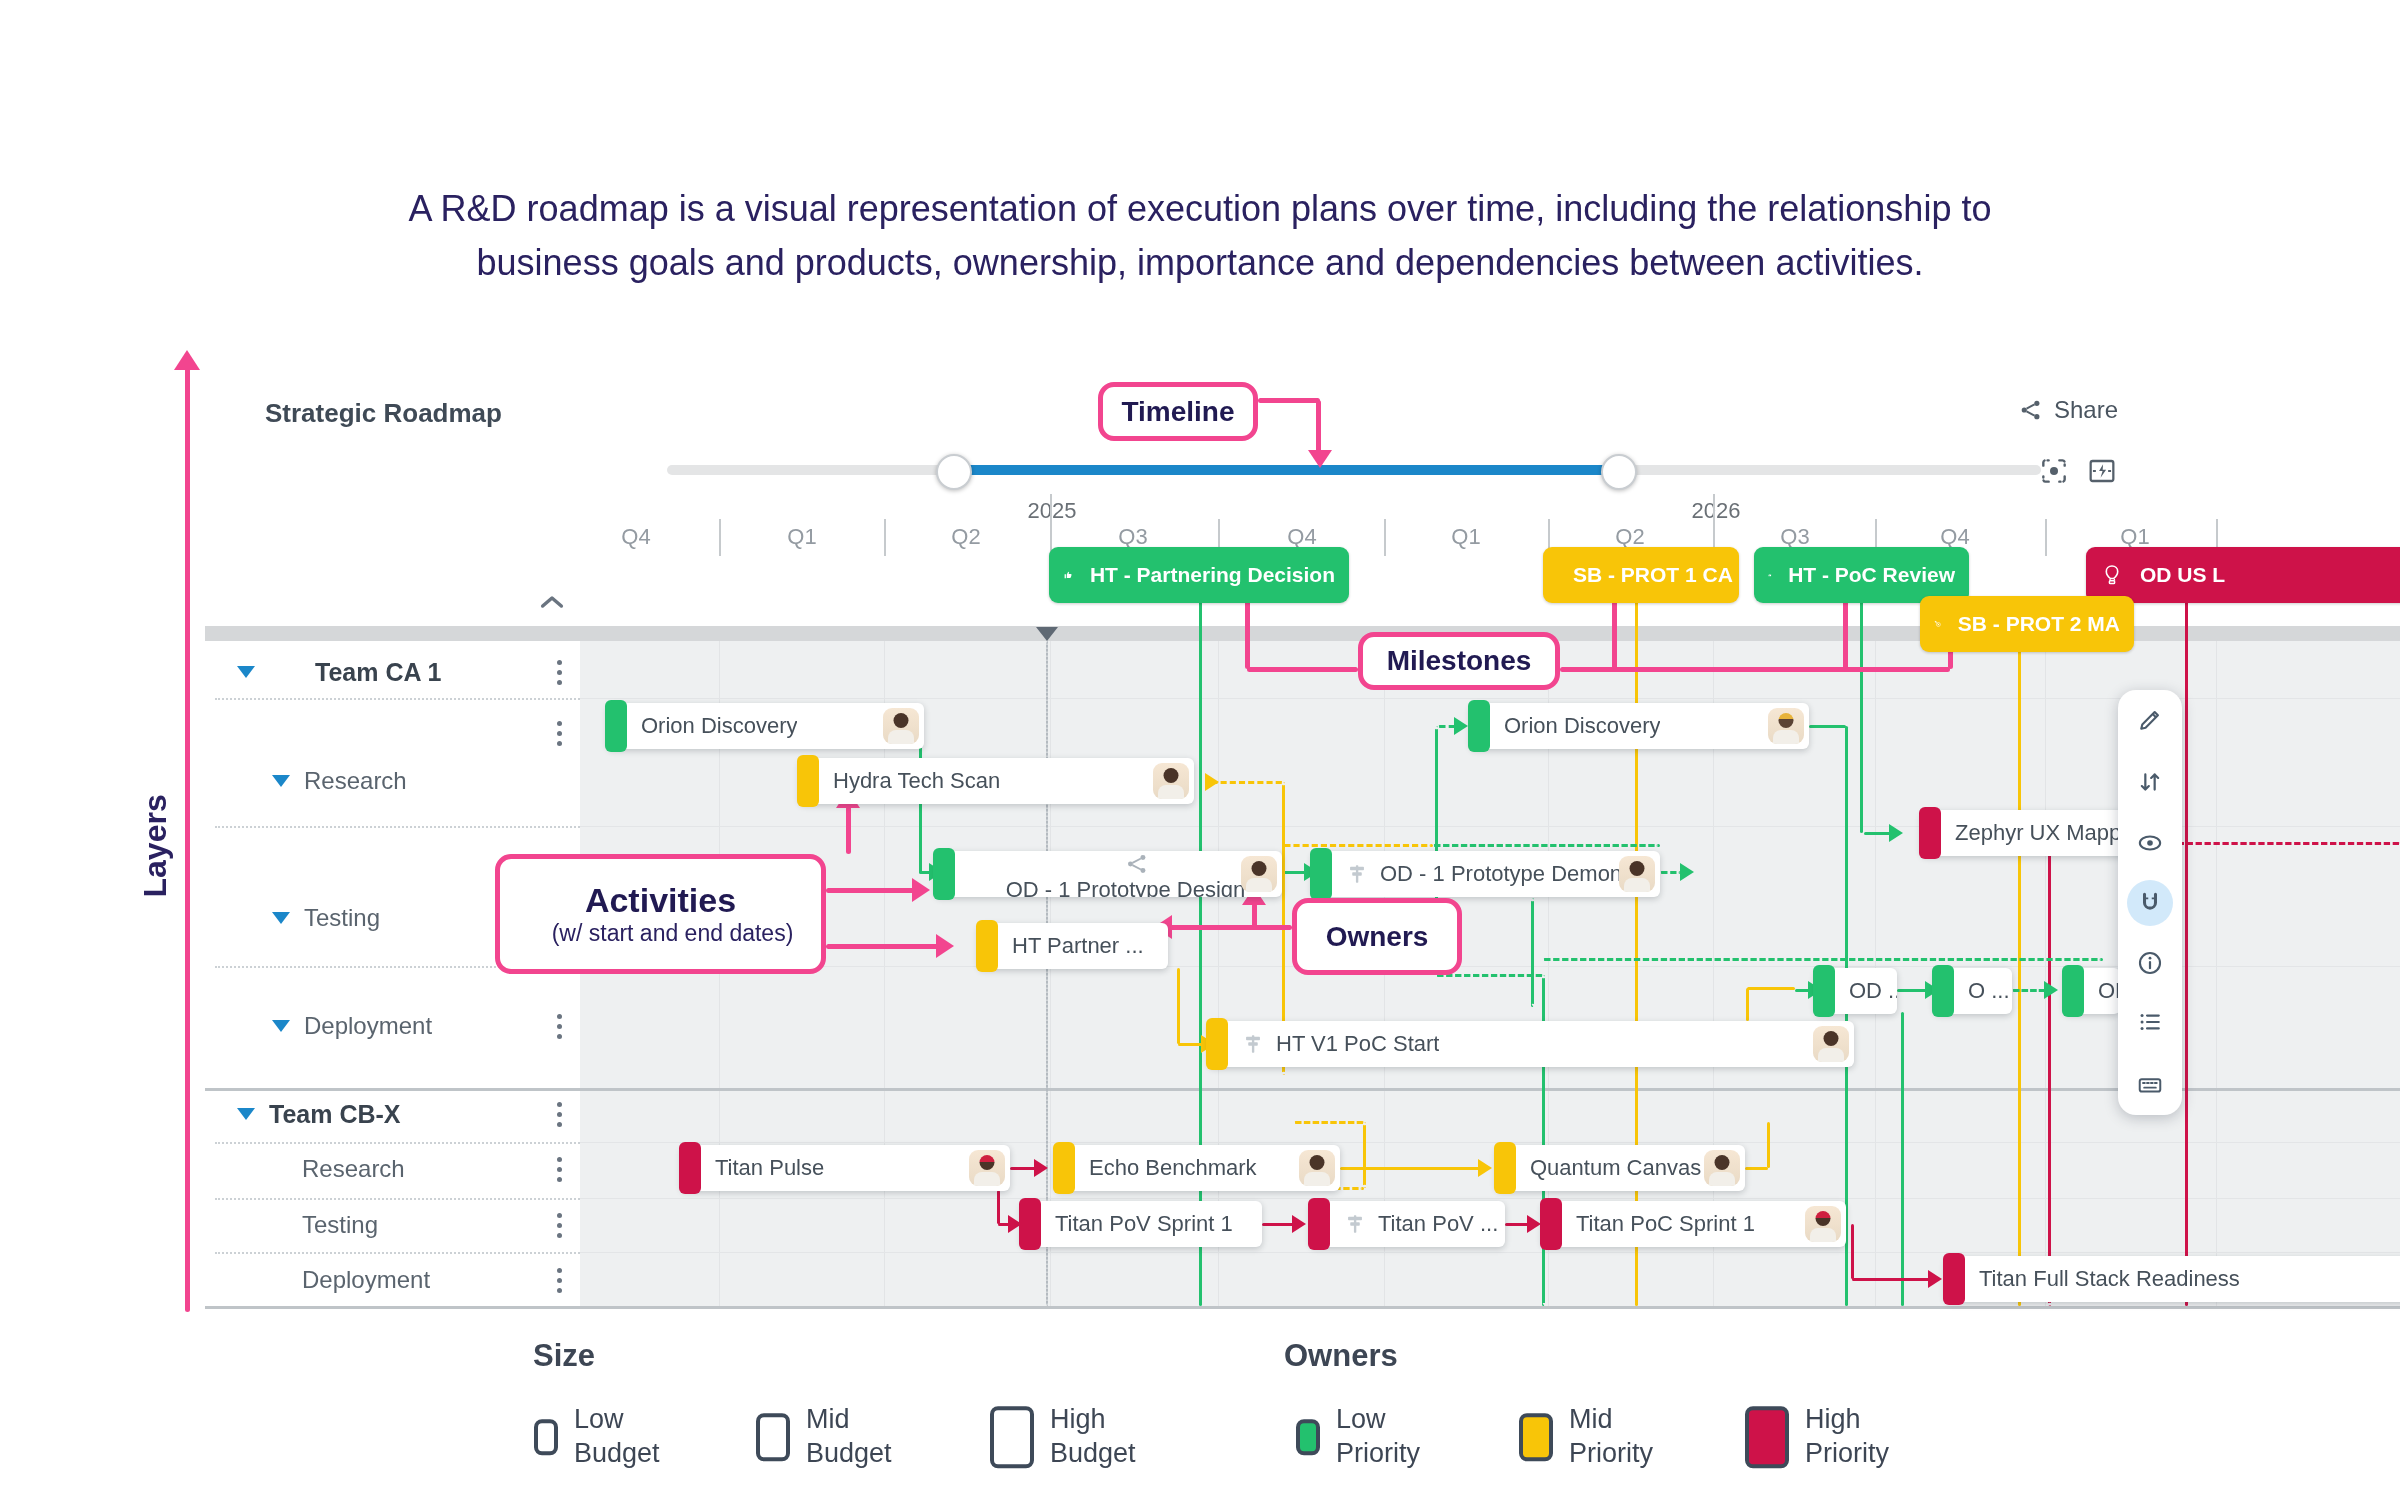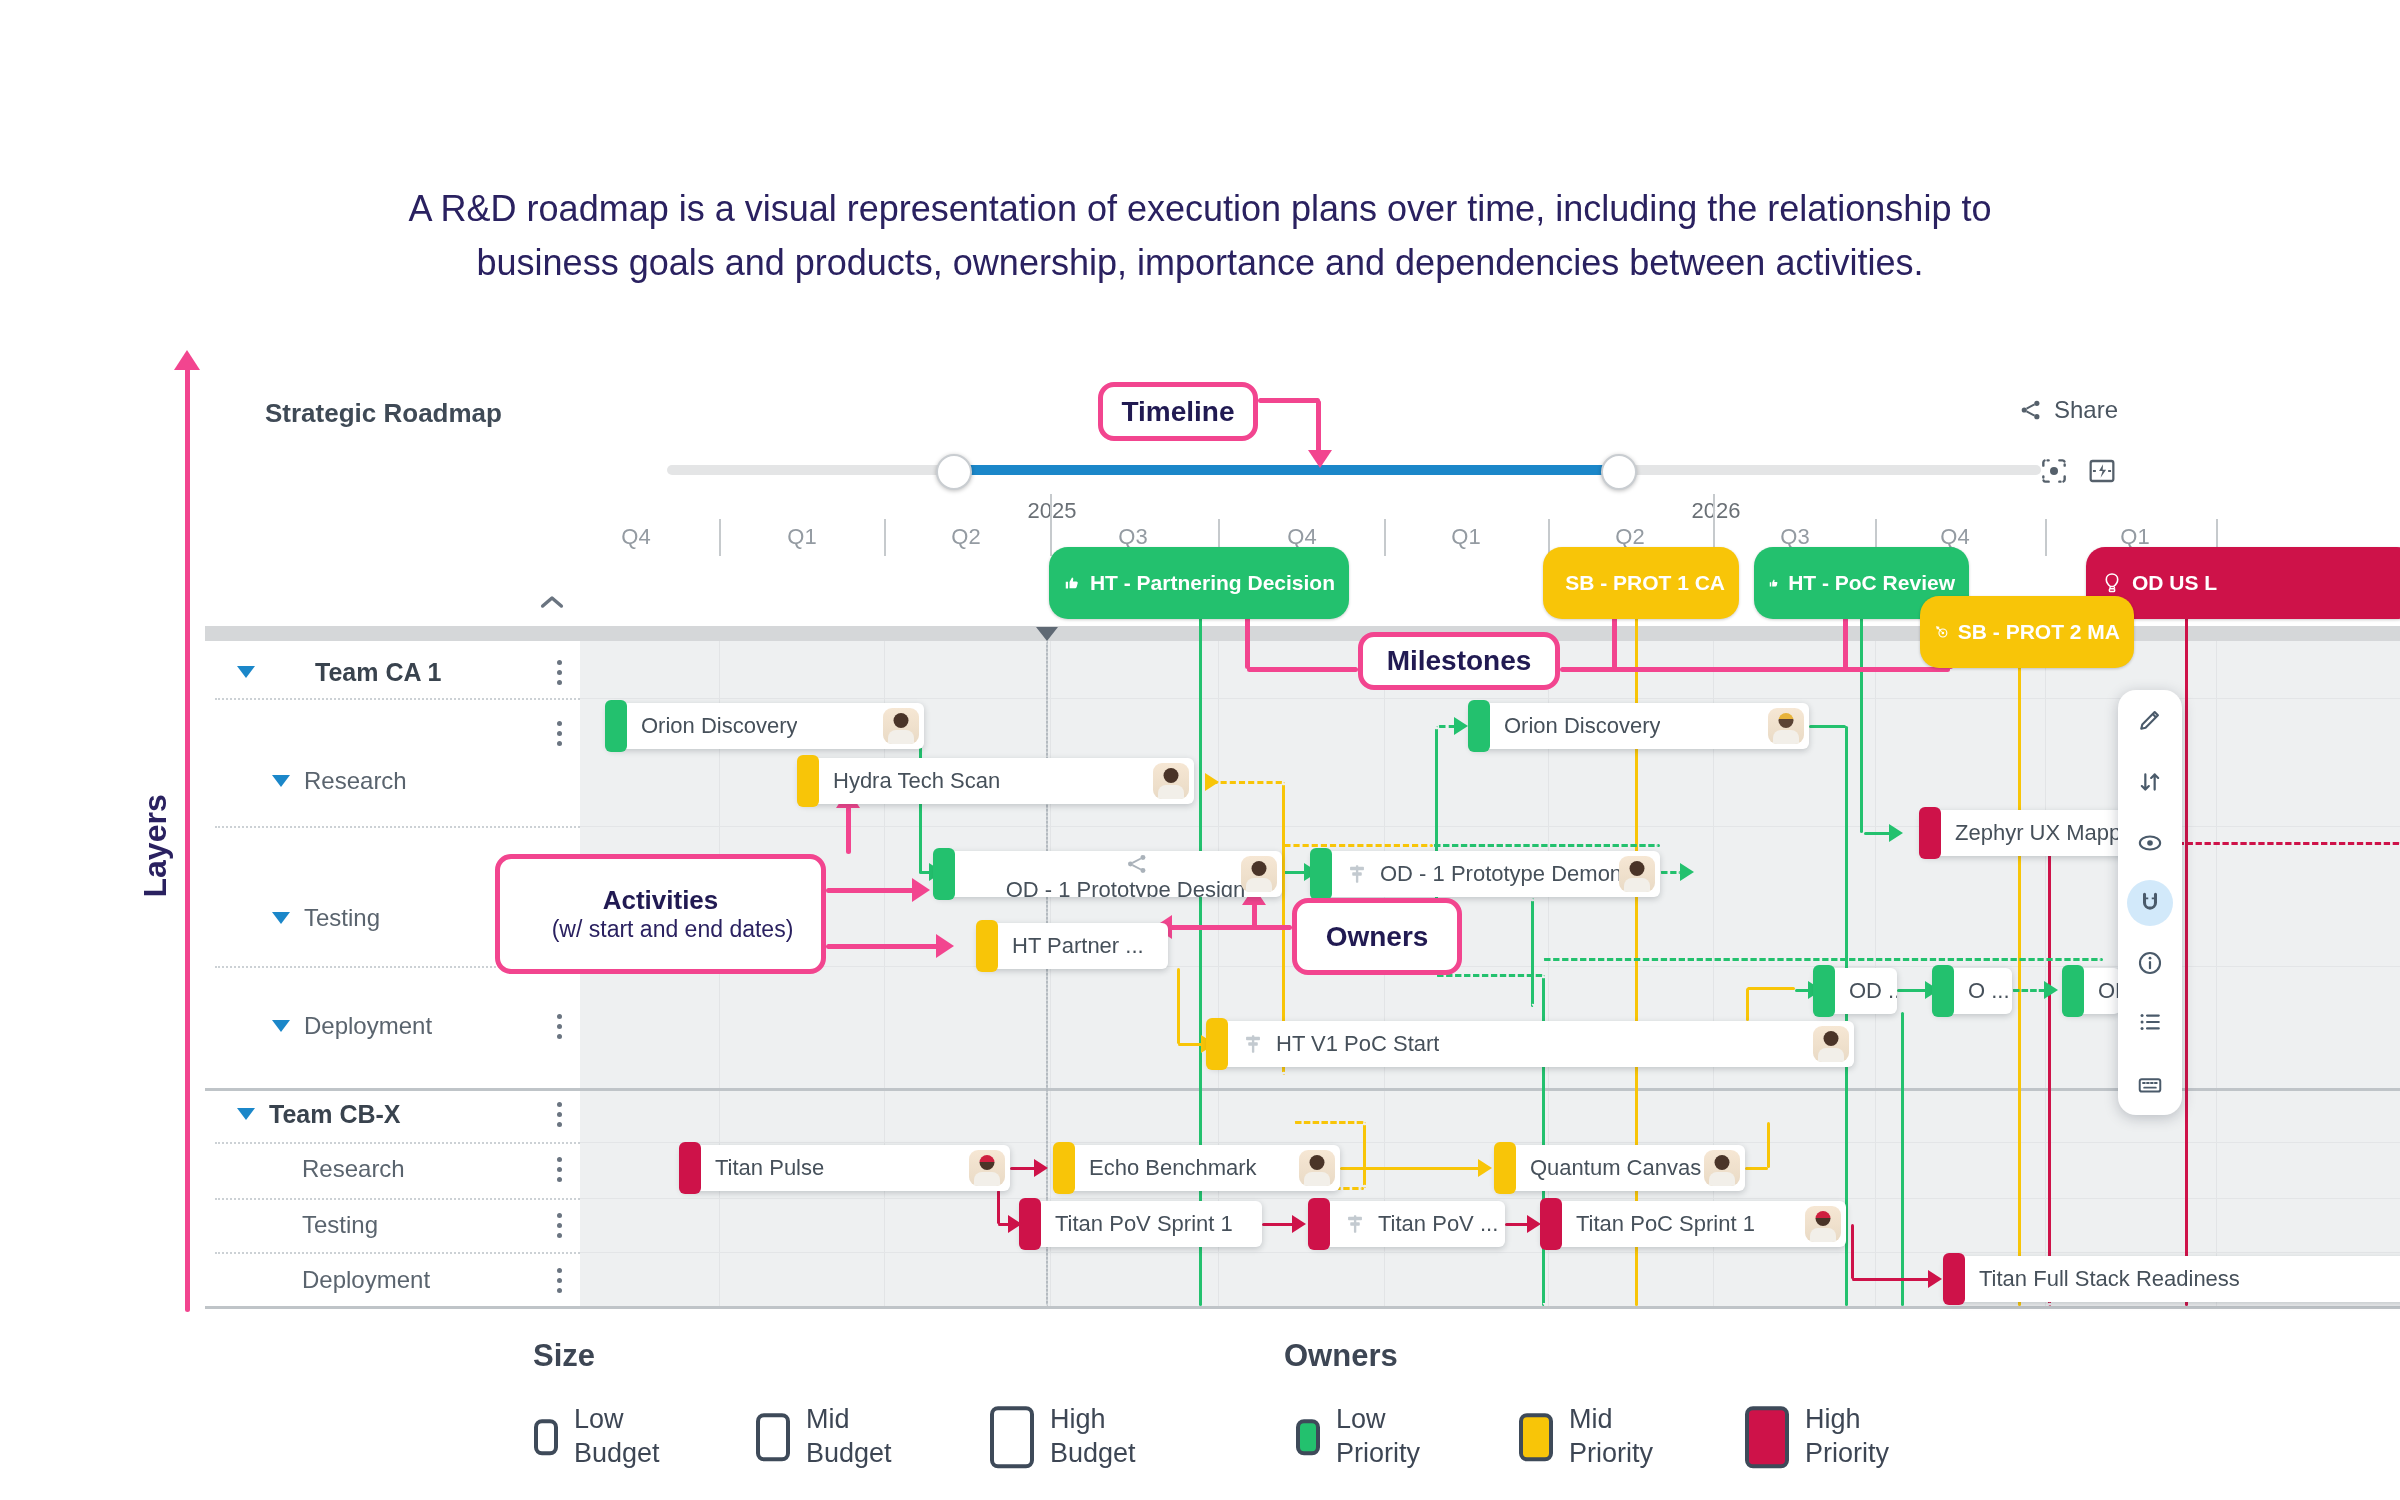--- a/index.html
+++ b/index.html
@@ -19,21 +19,21 @@
   .share{display:flex;align-items:center;gap:10px;color:#4a5560;font-size:24px;cursor:pointer;}
   .view-icon{width:32px;height:32px;color:#55606b;cursor:pointer;}
   .slider-track{height:10px;border-radius:5px;background:#e4e5e6;}
   .slider-active{height:10px;border-radius:5px;background:#1b87c9;}
   .slider-handle{width:32px;height:32px;border-radius:50%;background:#fff;border:2px solid #c9cdd1;
                  box-shadow:0 1px 4px rgba(0,0,0,.25);}
   .q-label{font-size:22px;color:#949ba2;transform:translateX(-50%);}
   .y-label{font-size:22px;color:#6a7076;transform:translateX(-50%);}
   .tick{width:2px;background:#c6cacd;}
   
-  .milestone{height:40px;border-radius:19px;display:flex;align-items:center;gap:8px;padding:16px 14px;
+  .milestone{height:40px;border-radius:9px;display:flex;align-items:center;gap:16px;padding:8px 14px;
              color:#fff;font-size:21px;font-weight:700;white-space:nowrap;overflow:hidden;
              box-shadow:0 1px 3px rgba(0,0,0,.2);cursor:pointer;}
   .milestone svg{flex:0 0 auto;}
   
   .chart-bg{background:#eef0f1;}
   .band{background:#d5d7d9;}
   .row-dot{border-top:2px dotted #ccd1d5;}
   .row-faint{border-top:1px solid #e3e5e7;}
   .row-solid{background:#bfc4c8;}
   .vfaint{width:1px;background:#e2e4e6;}
@@ -476,21 +476,21 @@
       </div>
     </div>
   <div id="layer-overlays">
       <div class="callout" style="left: 1098px; top: 382px; width: 150px; height: 49px;">
         <div class="c1" style="font-size: 28px;">Timeline</div>
       </div>
       <div class="callout" style="left: 1358px; top: 632px; width: 192px; height: 48px; text-align: center;">
         <div class="c1" style="font-size: 28px;">Milestones</div>
       </div>
       <div class="callout" style="left: 495px; top: 854px; width: 321px; height: 110px;">
-        <div class="c1" style="font-size: 26px;">Activities</div>
+        <div class="c1" style="font-size: 34px;">Activities</div>
         <div class="c2" style="font-size: 23px;">(w/ start and end dates)</div>
       </div>
       <div class="callout" style="left: 1292px; top: 898px; width: 160px; height: 67px;">
         <div class="c1" style="font-size: 28px;">Owners</div>
       </div>
       <div class="abs view-icon" style="left: 2038px; top: 455px;"><svg width="100%" height="100%" viewBox="0 0 24 24" xmlns="http://www.w3.org/2000/svg">
           <path d="M4 8V5.6A1.6 1.6 0 0 1 5.6 4H8M16 4h2.4A1.6 1.6 0 0 1 20 5.6V8M20 16v2.4a1.6 1.6 0 0 1-1.6 1.6H16M8 20H5.6A1.6 1.6 0 0 1 4 18.4V16" fill="none" stroke="currentColor" stroke-width="1.8" stroke-linecap="round" stroke-dasharray="4 2.2"></path>
           <circle cx="12" cy="12" r="3" fill="currentColor"></circle>
         </svg></div>
       <div class="abs view-icon" style="left: 2086px; top: 455px;"><svg width="100%" height="100%" viewBox="0 0 24 24" xmlns="http://www.w3.org/2000/svg">

